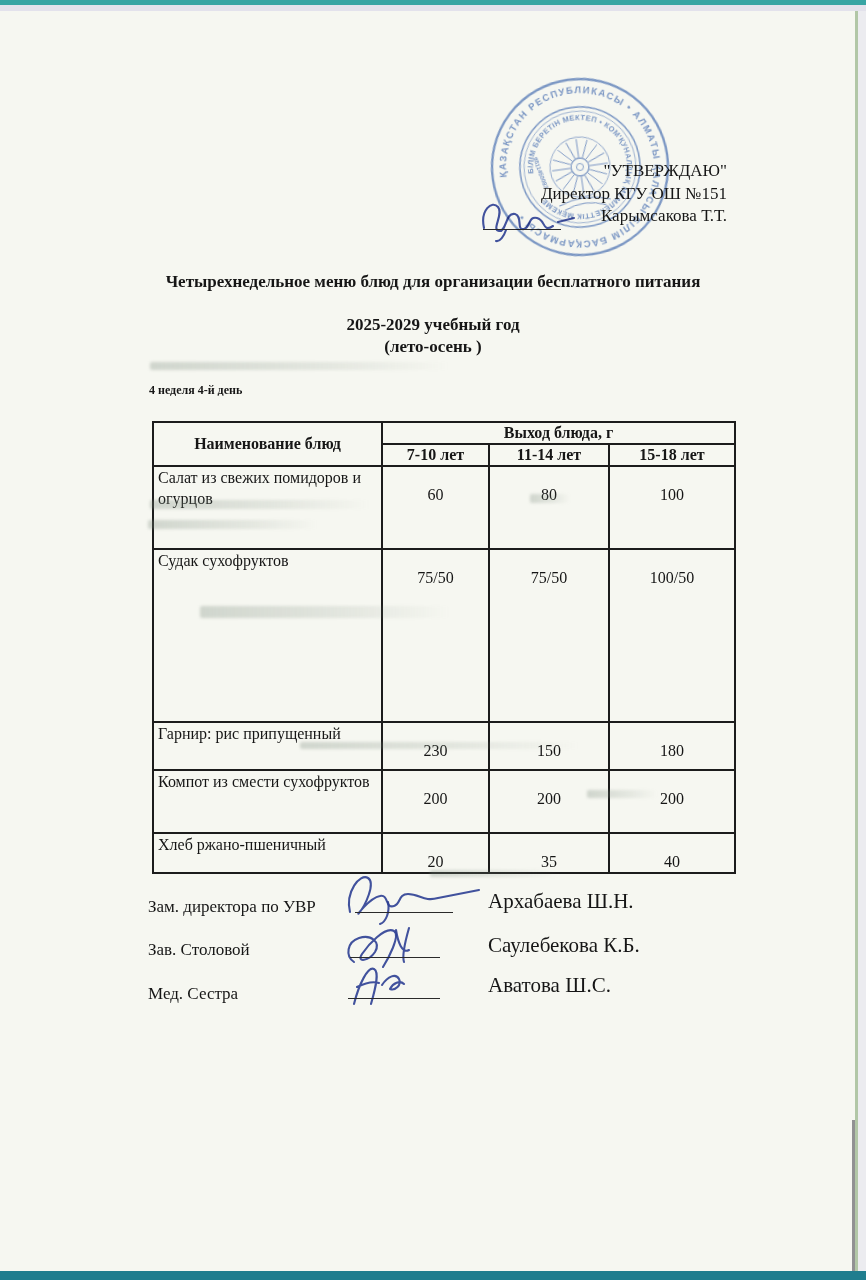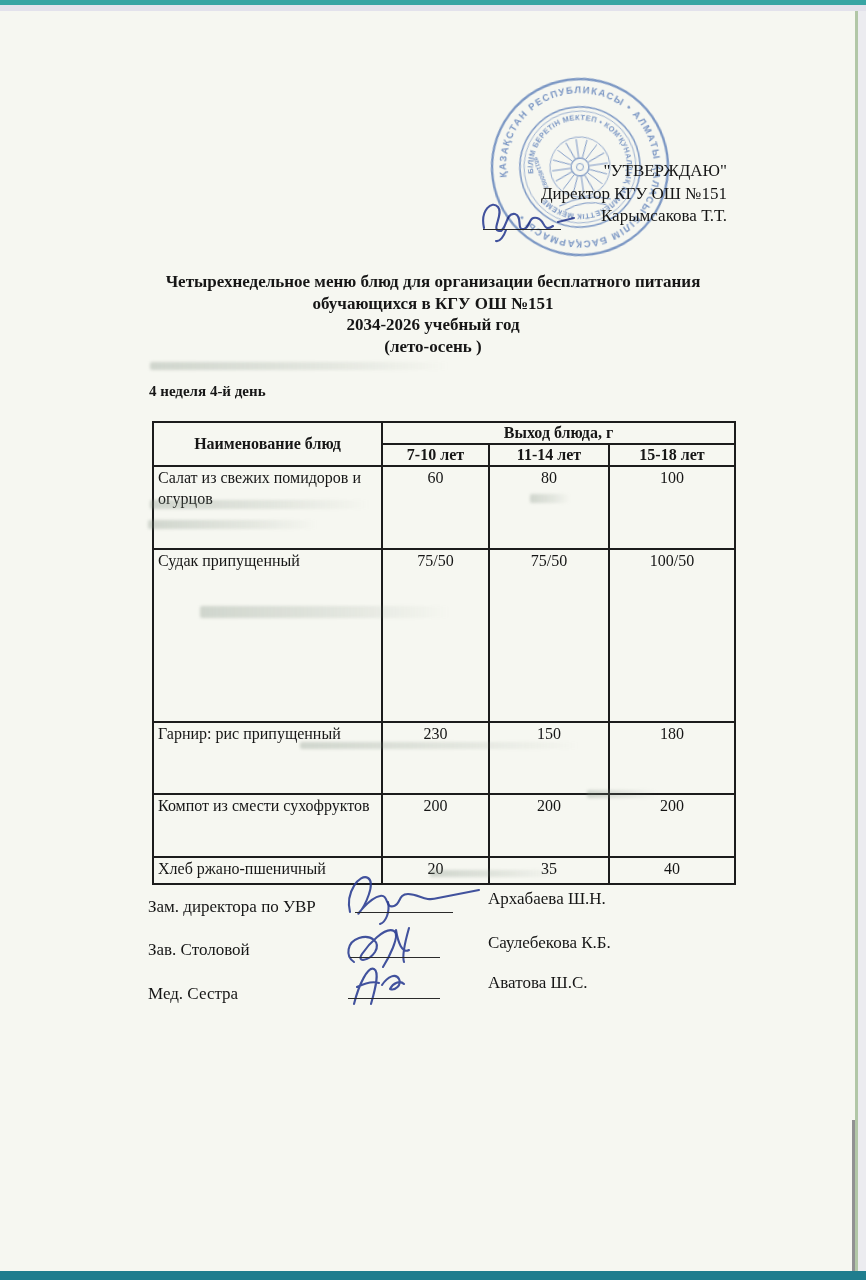--- a/index.html
+++ b/index.html
@@ -20,34 +20,34 @@
   
   .approval{position:absolute;right:139px;top:160px;text-align:right;font-size:17px;line-height:22.5px;z-index:3;}
 
   
   .stamp{position:absolute;left:488px;top:75px;width:184px;height:184px;z-index:2;
          filter:blur(0.35px);opacity:.88;transform:rotate(-8deg);mix-blend-mode:multiply;}
   .stamp text{font-family:"Liberation Sans","DejaVu Sans",sans-serif;font-weight:bold;}
 
   
   .title-line{position:absolute;left:0;width:866px;text-align:center;font-weight:bold;font-size:17px;}
-  .day-label{position:absolute;left:149px;top:383px;font-weight:bold;font-size:15px;}
+  .day-label{position:absolute;left:149px;top:383px;font-weight:bold;font-size:12px;}
 
   
   .menu-table{position:absolute;left:144px;top:421px;margin-left:8px;}
   table{border-collapse:collapse;table-layout:fixed;background:transparent;}
   td{border:2px solid #1c1c1c;font-size:16px;vertical-align:top;overflow:hidden;}
   table{border:1px solid #1c1c1c;}
   td.hdr{font-weight:bold;text-align:center;vertical-align:middle;}
   td.dish{text-align:left;padding:1px 4px 0 4px;line-height:1.3;}
-  td.val{text-align:center;padding-top:2px;}
+  td.val{text-align:center;padding-top:19px;}
 
   
   .sig-role{position:absolute;left:148px;font-size:17px;}
-  .sig-name{position:absolute;left:488px;font-size:17px;}
+  .sig-name{position:absolute;left:488px;font-size:21px;}
   .sig-line{position:absolute;border-bottom:1.6px solid #2a2a2a;height:0;}
   .sig-svg{position:absolute;overflow:visible;}
   .sig-svg path{fill:none;stroke-width:2.1;stroke-linecap:round;stroke-linejoin:round;opacity:.9;}
 
   
   .ghost{position:absolute;border-radius:2px;filter:blur(1.4px);
          background:linear-gradient(90deg,rgba(120,136,122,.30),rgba(120,136,122,.14) 60%,rgba(120,136,122,0));}
 </style>
 </head>
 <body>
@@ -110,22 +110,21 @@
   </svg>
   <div class="sig-line" style="left:483px;top:229px;width:78px;"></div>
 
   <div class="approval">
     <div>"УТВЕРЖДАЮ"</div>
     <div>Директор КГУ ОШ №151</div>
     <div>Карымсакова Т.Т.</div>
   </div>
 
   <div class="title-line" style="top:272px;">Четырехнедельное меню блюд для организации бесплатного питания</div>
-  <div class="title-line" style="top:294px;">обучающихся в КГУ ОШ №151</div>
-  <div class="title-line" style="top:315px;">2034-2026 учебный год</div>
+  <div class="title-line" style="top:315px;">2025-2029 учебный год</div>
   <div class="title-line" style="top:337px;">(лето-осень )</div>
 
   <div class="day-label">4 неделя 4-й день</div>
 
   <div class="menu-table">
     <table>
       <colgroup>
         <col style="width:229px">
           <col style="width:107px">
           <col style="width:120px">
@@ -141,26 +140,26 @@
         <td class="hdr">11-14 лет</td>
         <td class="hdr">15-18 лет</td>
       </tr>
       <tr style="height:83px;">
         <td class="dish">Салат из свежих помидоров и огурцов</td>
         <td class="val">60</td>
         <td class="val">80</td>
         <td class="val">100</td>
       </tr>
       <tr style="height:173px;">
-        <td class="dish">Судак припущенный</td>
+        <td class="dish">Судак сухофруктов</td>
         <td class="val">75/50</td>
         <td class="val">75/50</td>
         <td class="val">100/50</td>
       </tr>
-      <tr style="height:72px;">
+      <tr style="height:48px;">
         <td class="dish">Гарнир: рис припущенный</td>
         <td class="val">230</td>
         <td class="val">150</td>
         <td class="val">180</td>
       </tr>
       <tr style="height:63px;">
         <td class="dish">Компот из смести сухофруктов</td>
         <td class="val">200</td>
         <td class="val">200</td>
         <td class="val">200</td>

